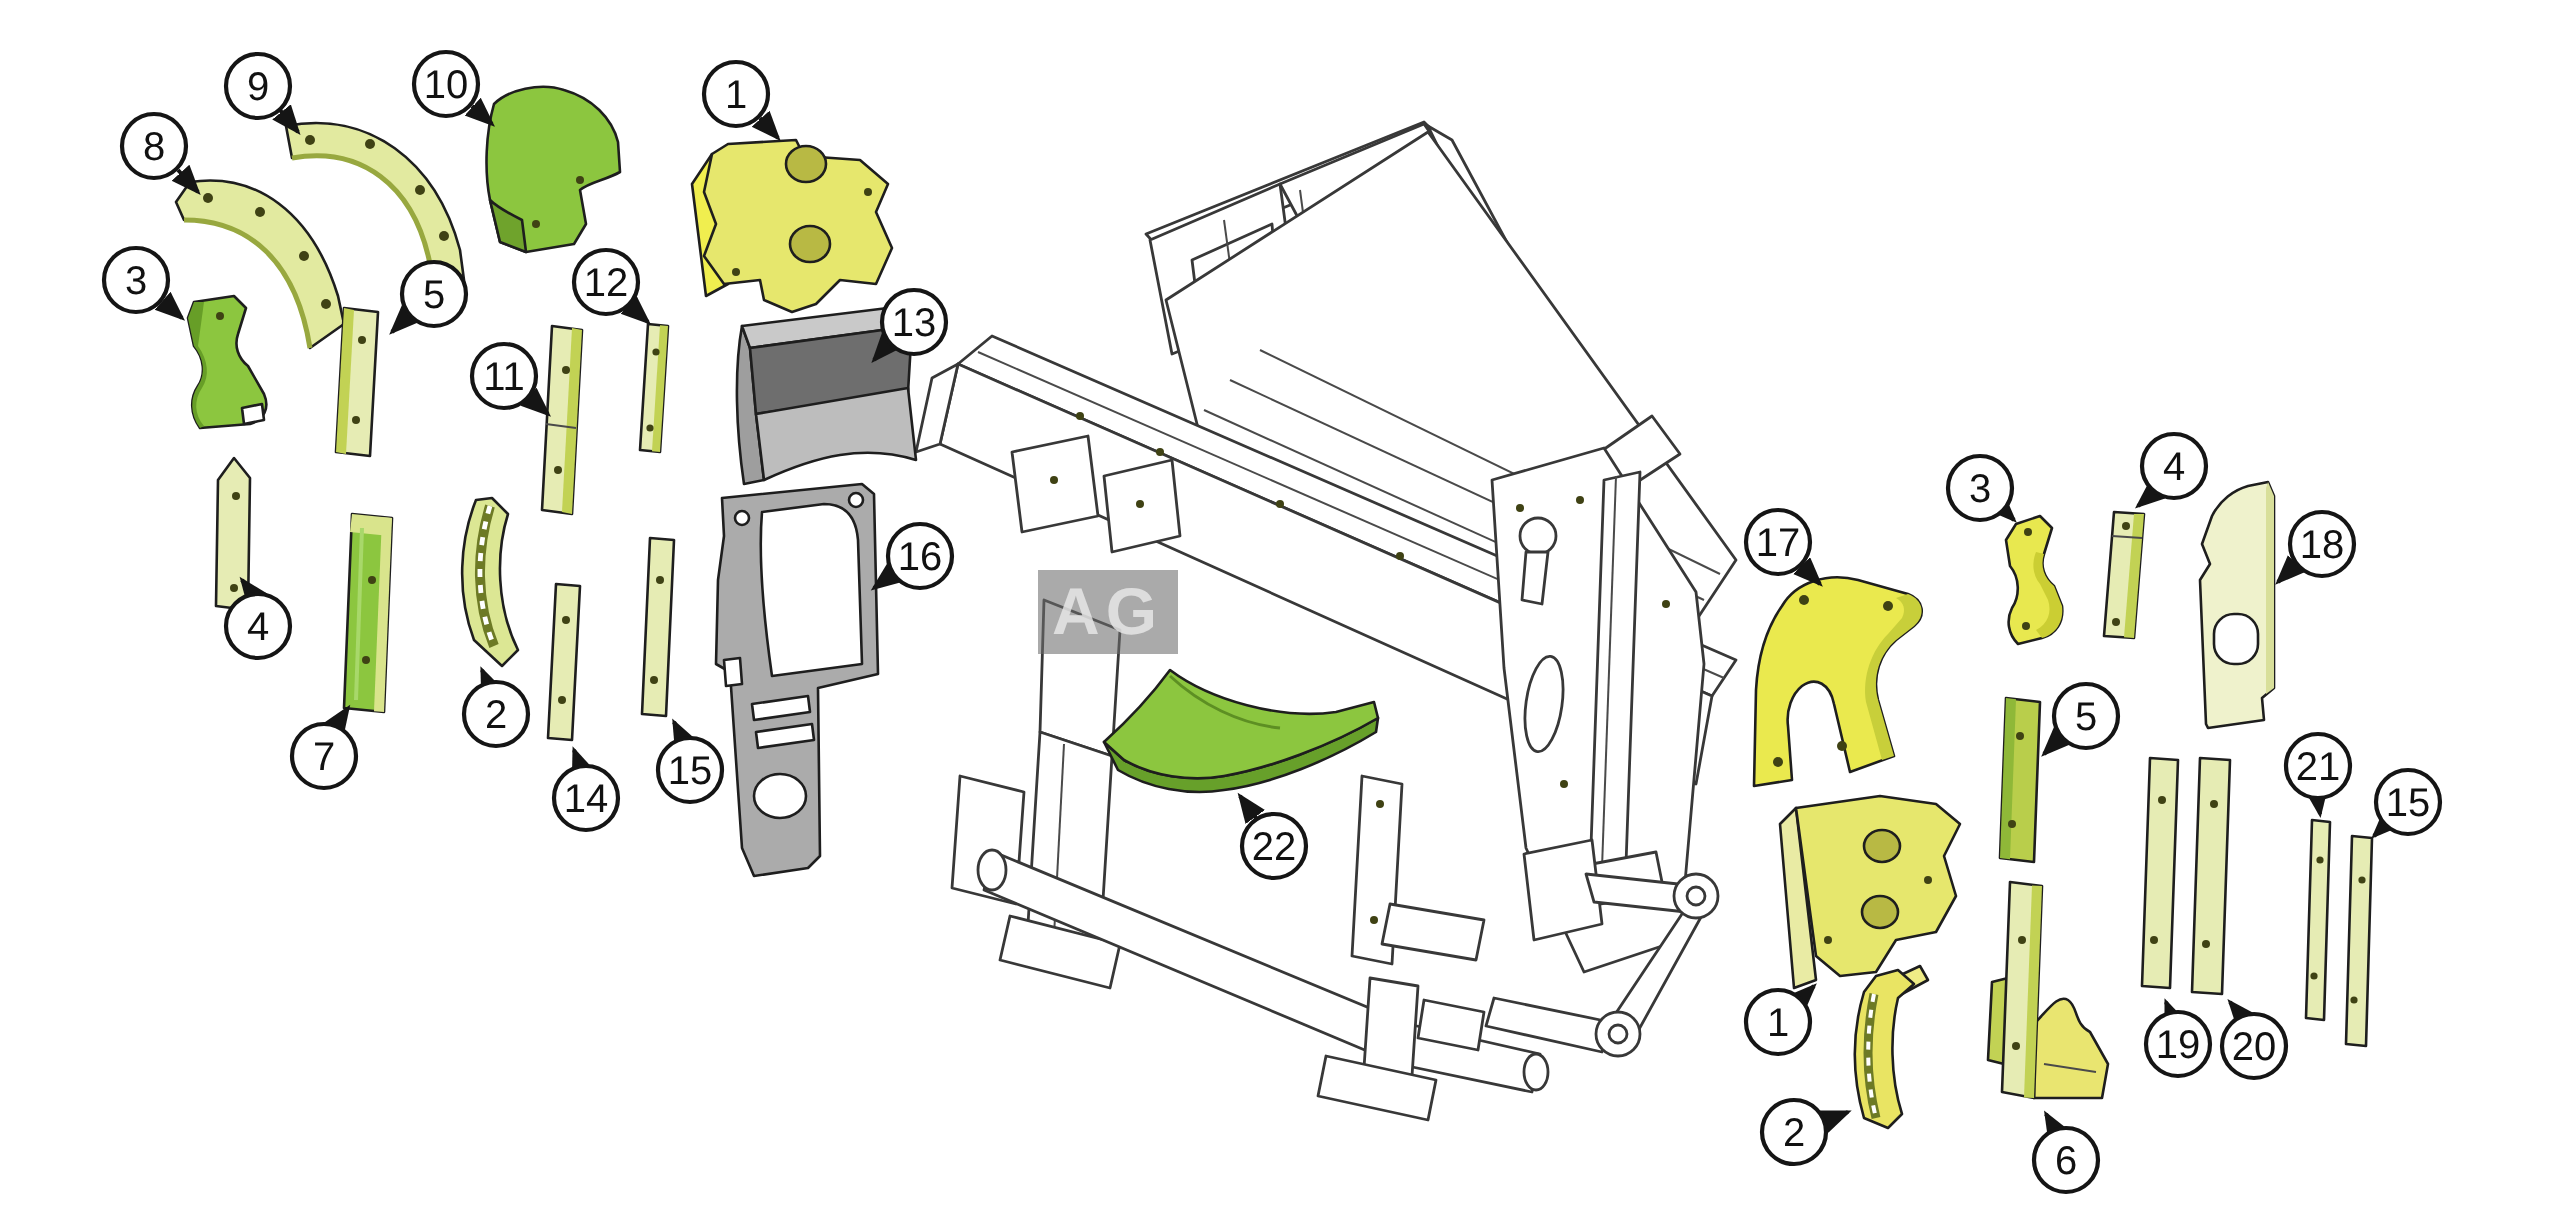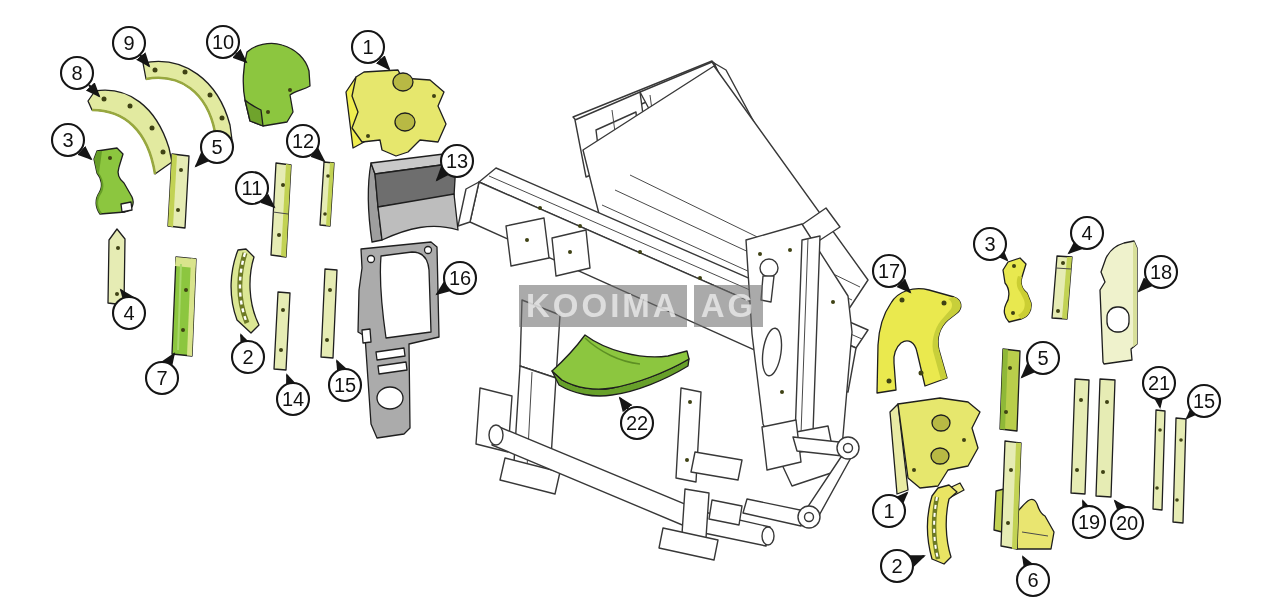--- a/index.html
+++ b/index.html
@@ -424,16 +424,15 @@
     <text class="co-num" x="1089" y="529">19</text>
   </g>
   <g>
     <line class="leader" x1="1120" y1="507" x2="1115" y2="501" marker-end="url(#arw)"></line>
     <circle class="co-circ" cx="1127" cy="523" r="16"></circle>
     <text class="co-num" x="1127" y="530">20</text>
   </g>
 </svg>
 
 <div class="watermark">
-  <span class="wm-block">KOOIMA</span>
   <span class="wm-block">AG</span>
 </div>
 </div>
 
 </body></html>

